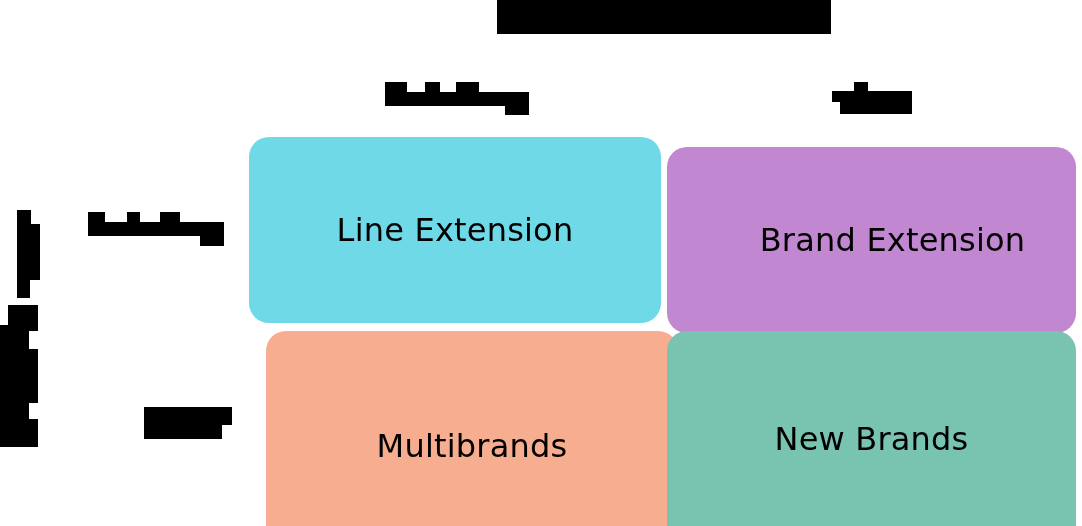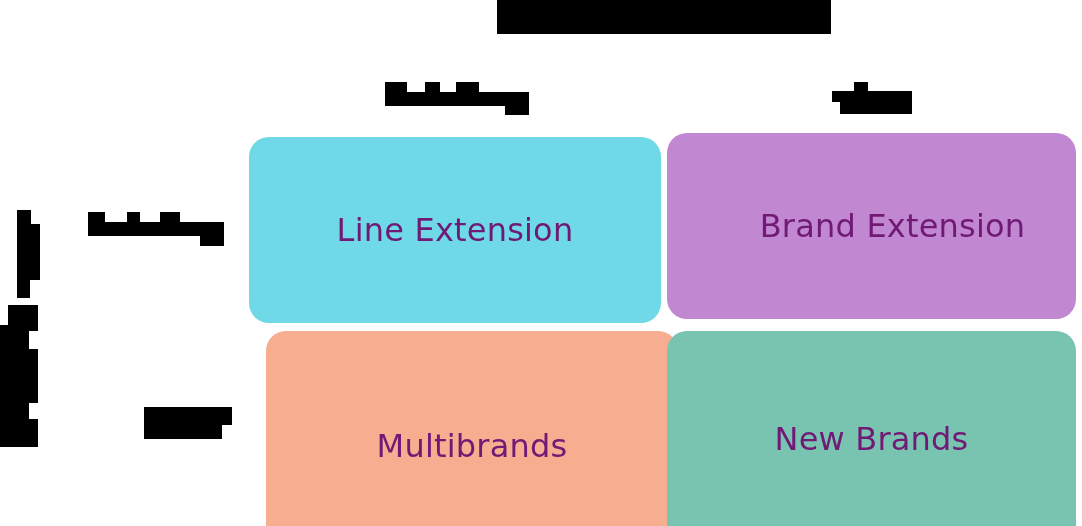--- a/index.html
+++ b/index.html
@@ -199,34 +199,34 @@
     border-radius: 20px;
     display: flex;
     align-items: center;
     justify-content: center;
     box-sizing: border-box;
   }
   .cell-label {
     font-family: "DejaVu Sans", sans-serif;
     font-size: 32px;
     font-weight: 400;
-    color: #701a75;
+    color: #000000;
     letter-spacing: 0.2px;
     white-space: nowrap;
   }
 
   #cell-line-extension {
     left: 249px;
     top: 137px;
     width: 412px;
     height: 186px;
   }
   #cell-brand-extension {
     left: 667px;
-    top: 133px;
+    top: 147px;
     width: 409px;
     height: 186px;
     padding-left: 42px;
   }
   #cell-multibrands {
     left: 266px;
     top: 331px;
     width: 412px;
     height: 230px;
   }

